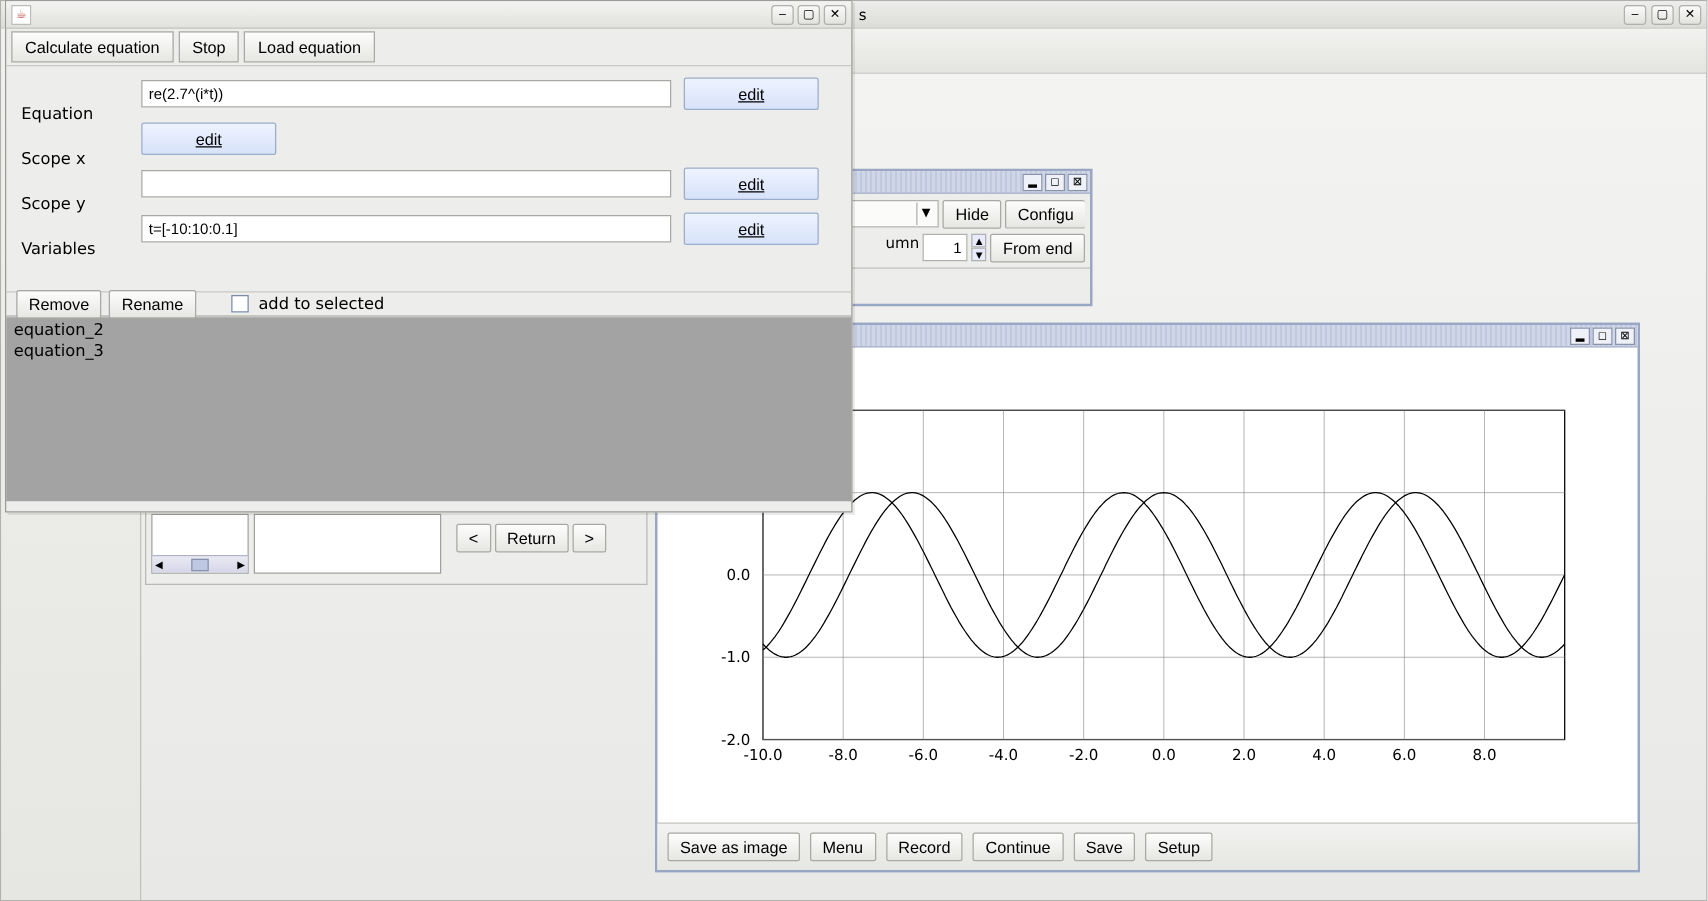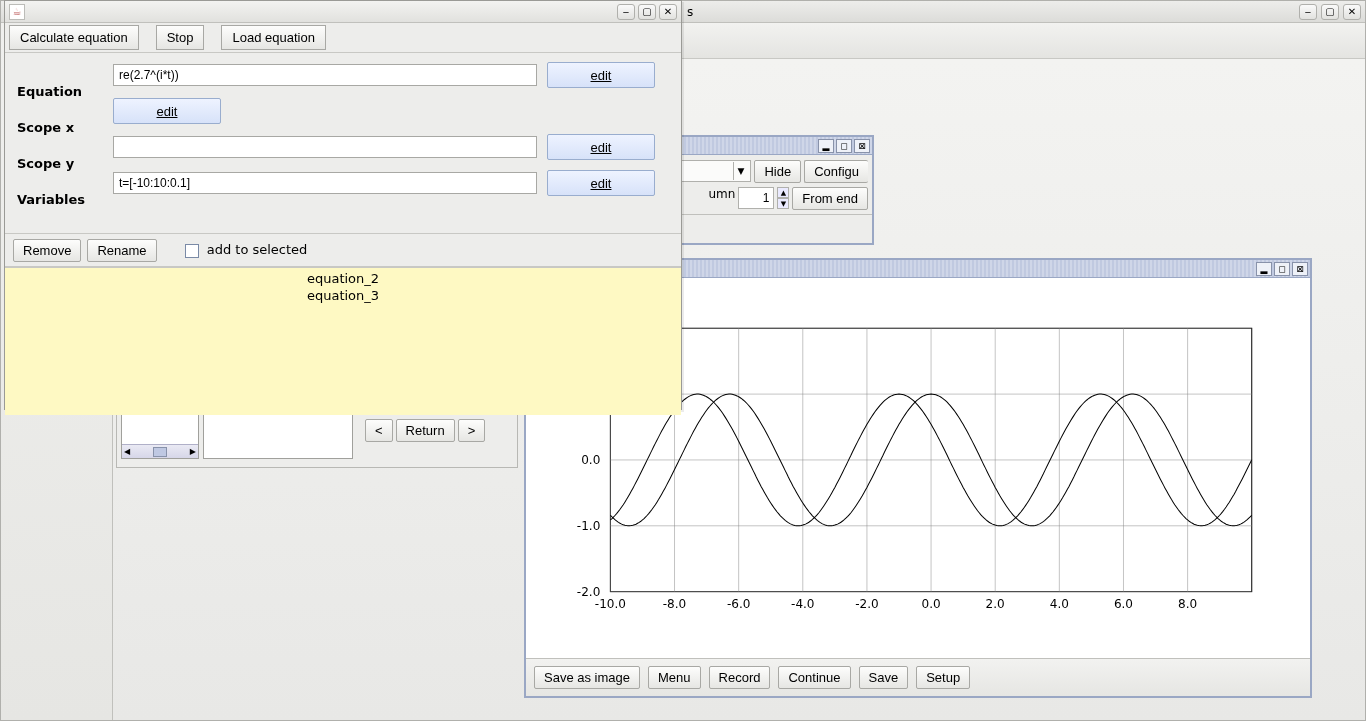--- a/index.html
+++ b/index.html
@@ -143,51 +143,51 @@
     border-bottom:1px solid #c0c0bc;
     display:flex;align-items:center;justify-content:space-between;
     padding:0 4px;
   }
   .java-cup{
     width:16px;height:16px;background:#fff;border:1px solid #bcbcb8;
     display:flex;align-items:center;justify-content:center;font-size:10px;color:#b55;
   }
   .eq-top-toolbar{
     height:30px;border-bottom:1px solid #c8c8c4;
-    display:flex;align-items:center;padding:0 4px;gap:17px;
+    display:flex;align-items:center;padding:0 4px;gap:4px;
   }
   .eq-top-toolbar .btn{border-radius:0;padding:4px 10px;}
   .eq-form{
     padding:8px 12px 4px 12px;
   }
   .form-row{
     display:flex;align-items:center;gap:10px;margin-bottom:8px;height:28px;
   }
   .form-row label{
-    width:86px;font-weight:bold;font-size:13px;margin-top:32px;
+    width:86px;font-weight:normal;font-size:13px;margin-top:32px;
   }
   .txt{
     flex:0 0 424px;height:22px;border:1px solid #a8a8a4;background:#fff;
     padding:2px 5px;font-size:12px;
   }
   .edit-btn{
     flex:0 0 108px;height:26px;text-decoration:underline;
   }
   .eq-mid-toolbar{
-    height:34px;display:flex;align-items:center;gap:6px;padding:0 8px;
+    height:20px;display:flex;align-items:center;gap:6px;padding:0 8px;
     border-top:1px solid #c8c8c4;border-bottom:1px solid #c8c8c4;
     margin-top:24px;
   }
   .chk{
     width:14px;height:14px;border:1px solid #7a8aa6;background:#fff;display:inline-block;
     margin-right:4px;vertical-align:middle;
   }
   .eq-list{
-    height:148px;background:#fef9c3;border-top:1px solid #c8c8c4;
-    padding:2px 6px;font-size:13px;overflow:auto;text-align:center;
+    height:148px;background:#a3a3a3;border-top:1px solid #c8c8c4;
+    padding:2px 6px;font-size:13px;overflow:auto;
   }
   .eq-list .li{padding:1px 0;cursor:pointer;}
 
   
   .nav-panel{
     position:absolute;
     left:116px; top:408px;
     width:402px; height:60px;
     border:1px solid #b8b8b4;
     background:#ededeb;

